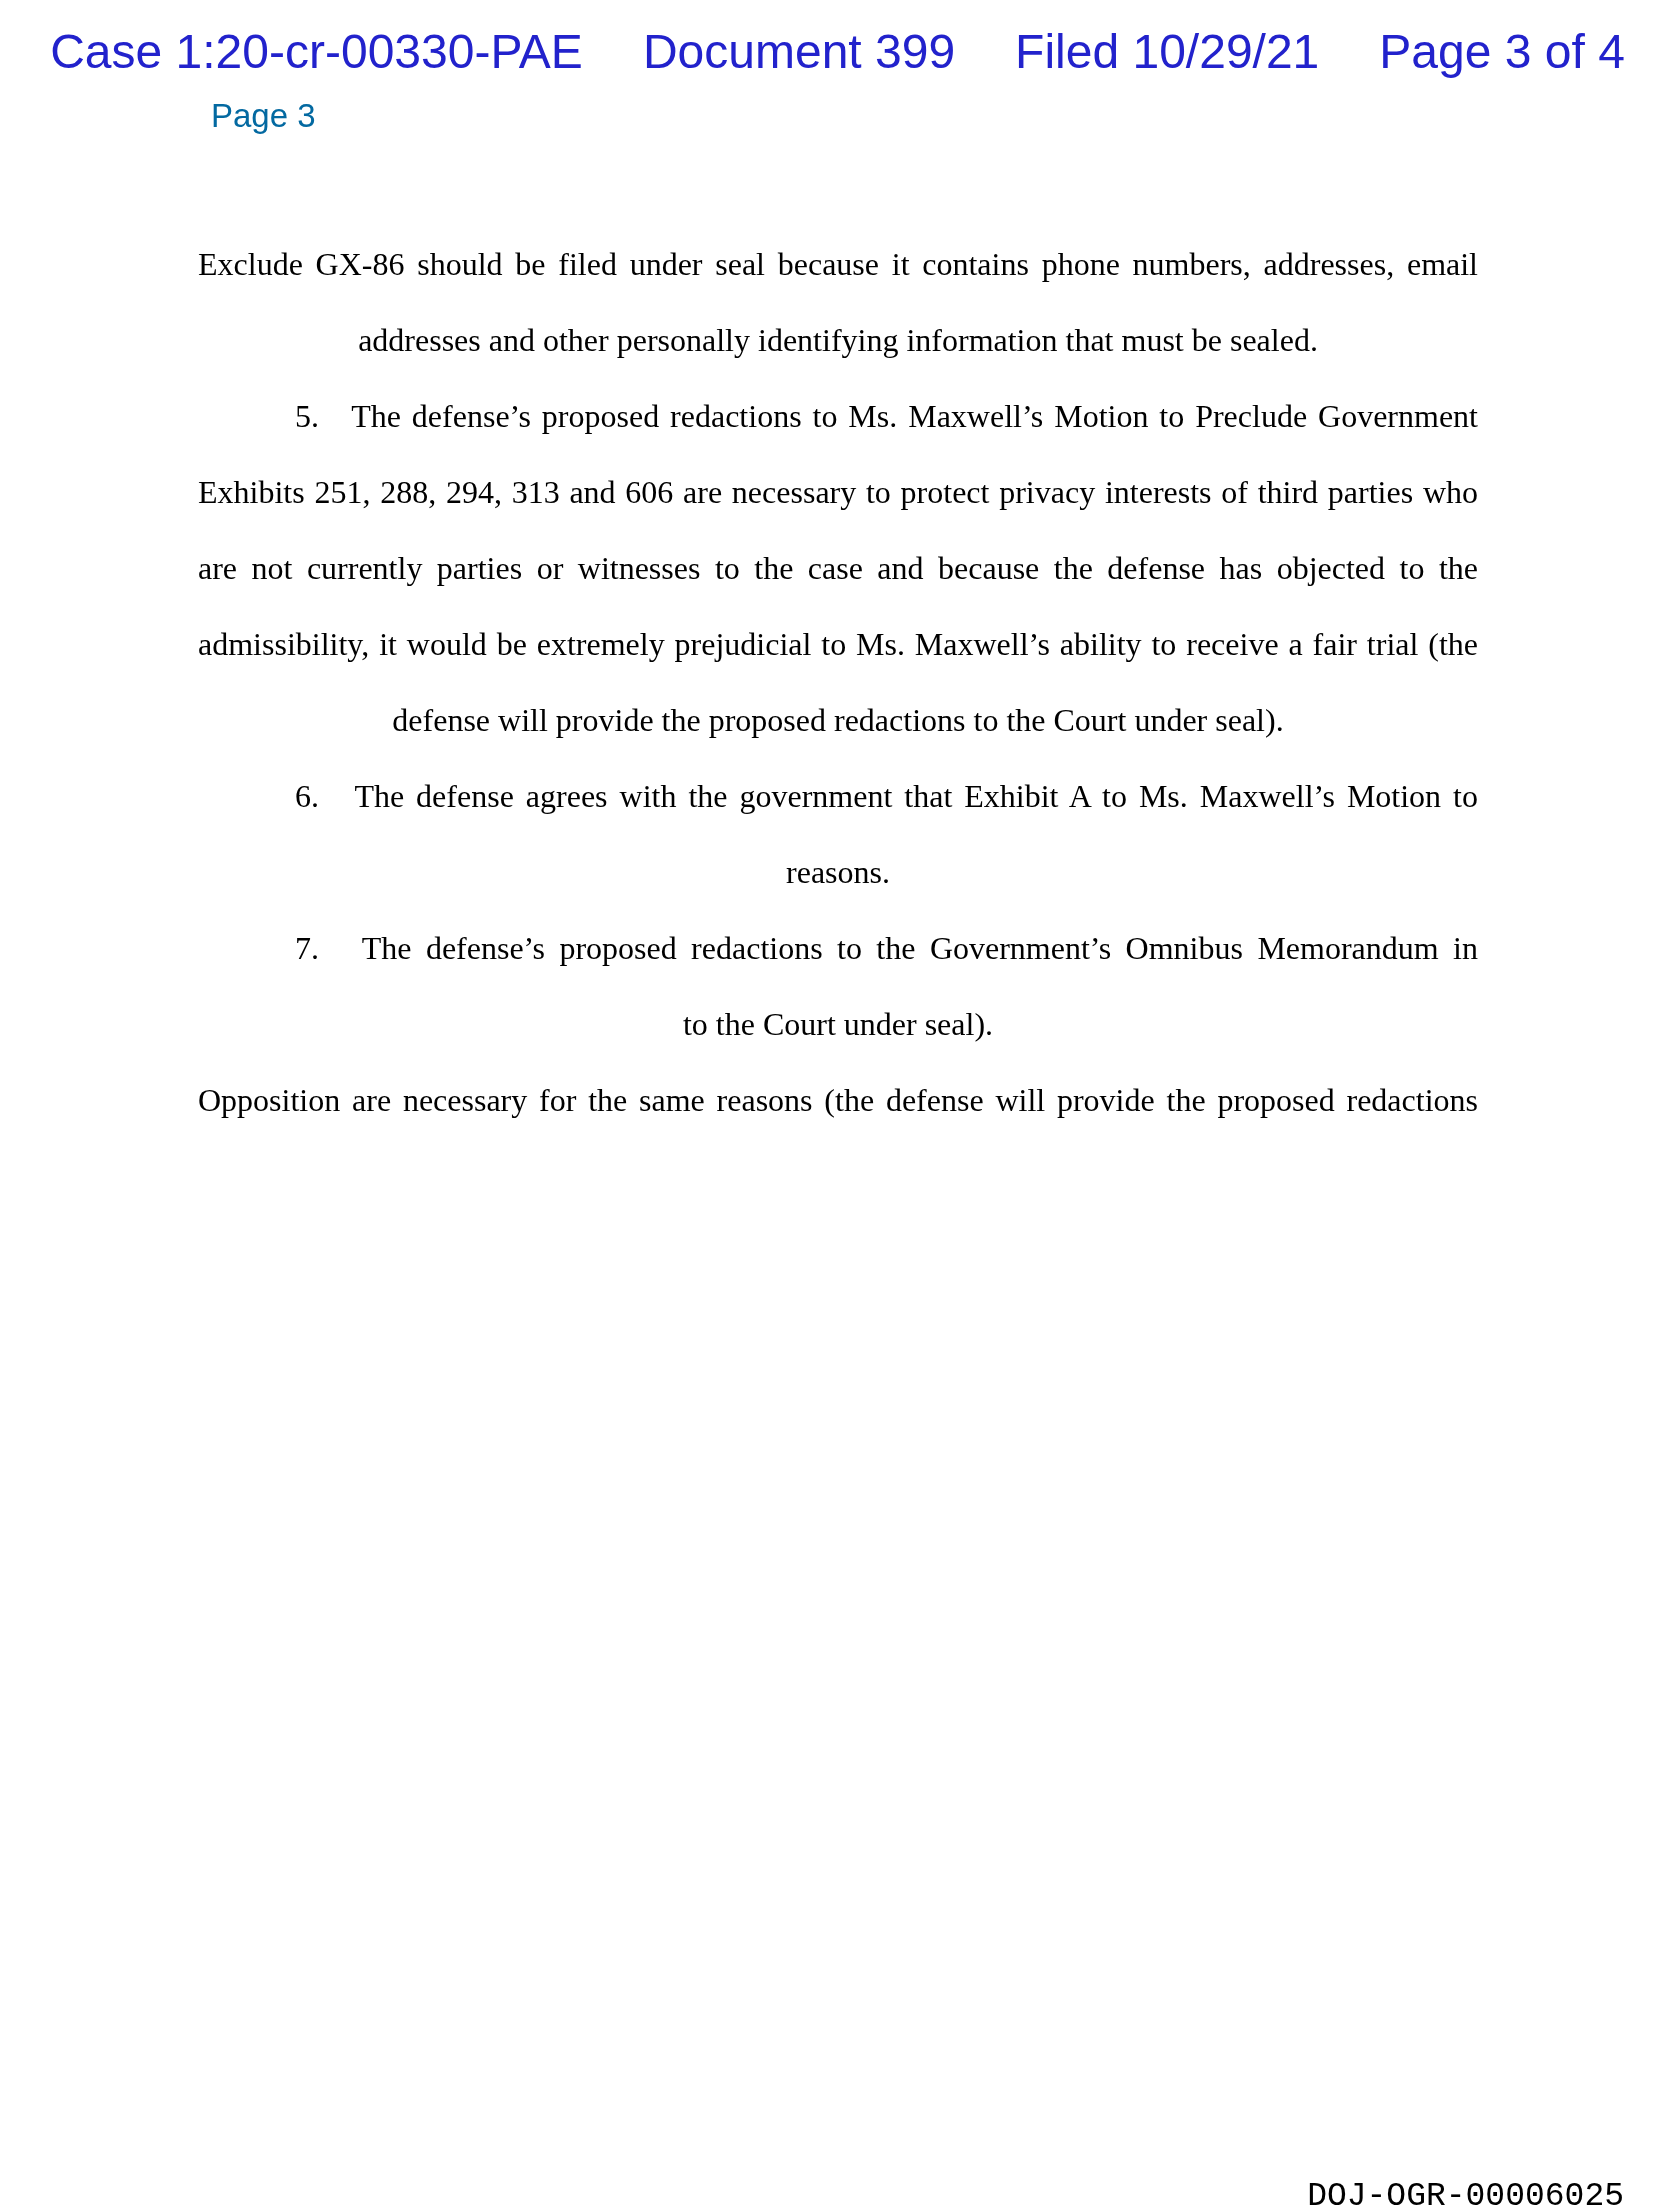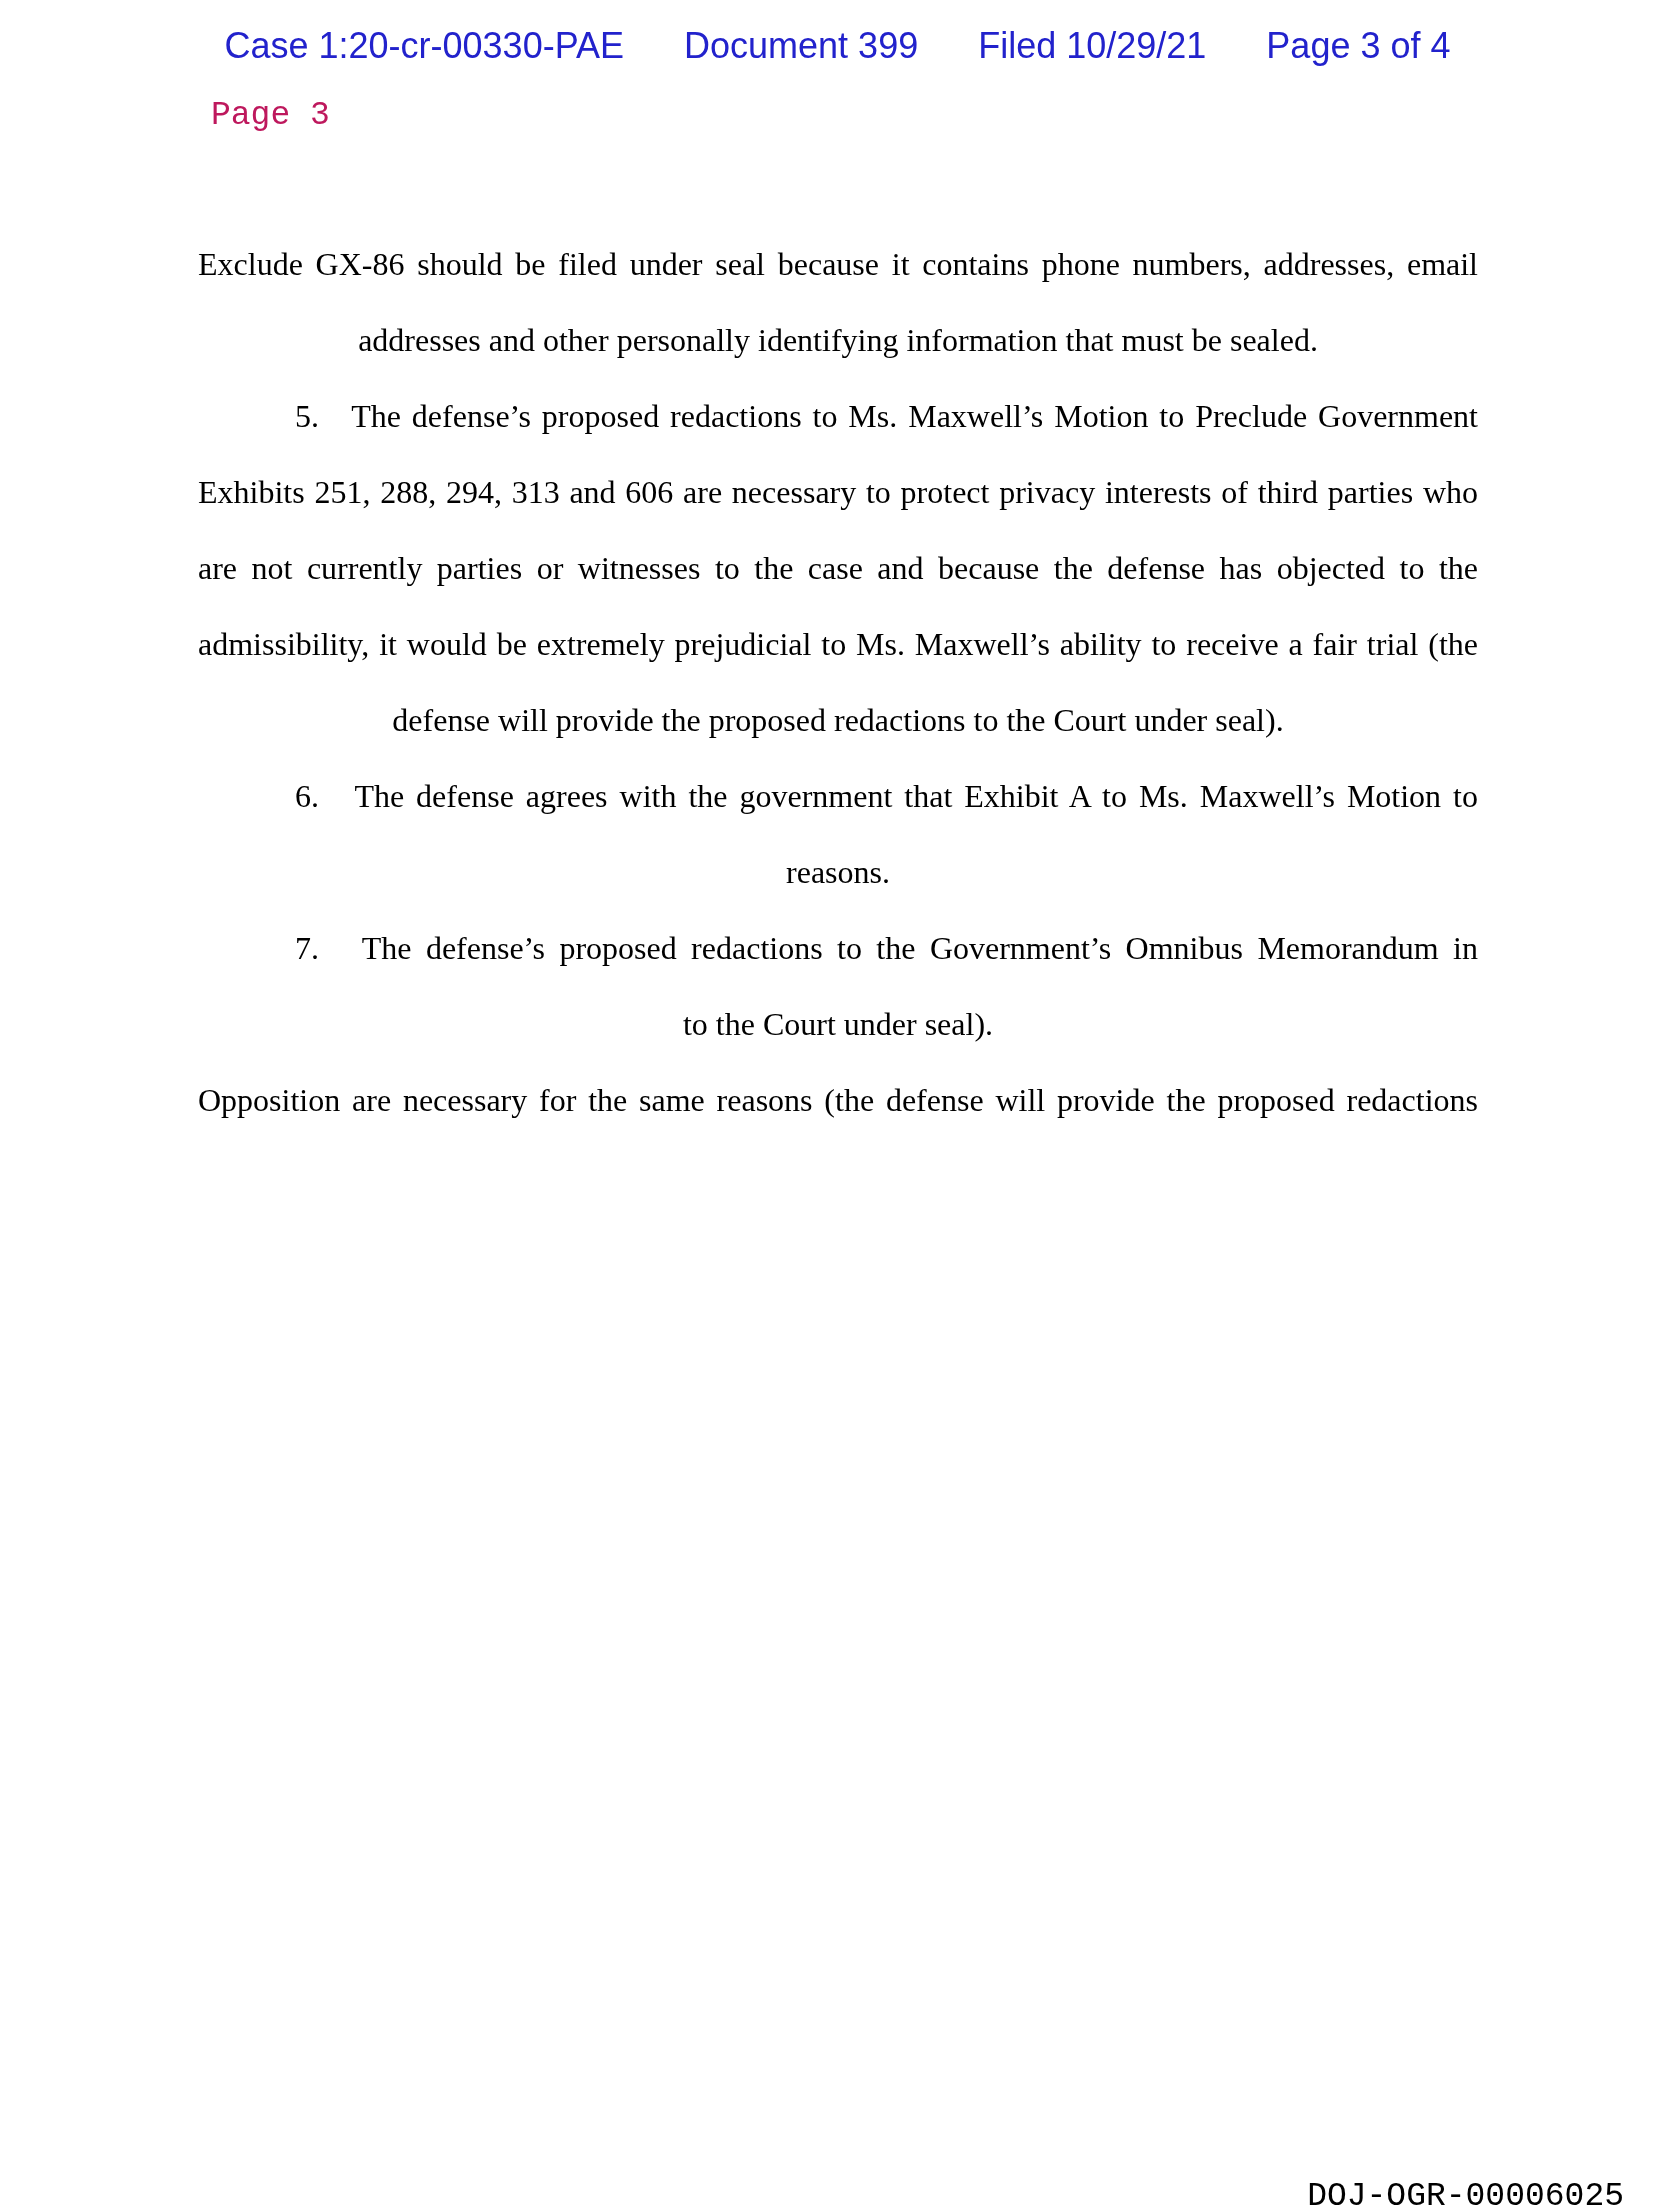--- a/index.html
+++ b/index.html
@@ -19,34 +19,34 @@
   
   .stamp {
     position: absolute;
     top: 28px;
     left: 0;
     width: 1675px;
     display: flex;
     justify-content: center;
     column-gap: 60px;
     font-family: "Liberation Sans", sans-serif;
-    font-size: 36px;
+    font-size: 48px;
     line-height: 1;
     color: #2222CC;
     white-space: nowrap;
   }
   
   .page-label {
     position: absolute;
     top: 99px;
     left: 211px;
-    font-family: Liberation Mono, monospace;
+    font-family: Liberation Sans, sans-serif;
     font-size: 33px;
     line-height: 1;
-    color: #be185d;
+    color: #0369a1;
   }
   
   .body-text {
     position: absolute;
     top: 226px;
     left: 198px;
     width: 1280px;
     font-family: "Liberation Serif", serif;
     font-size: 32px;
     line-height: 76px;

